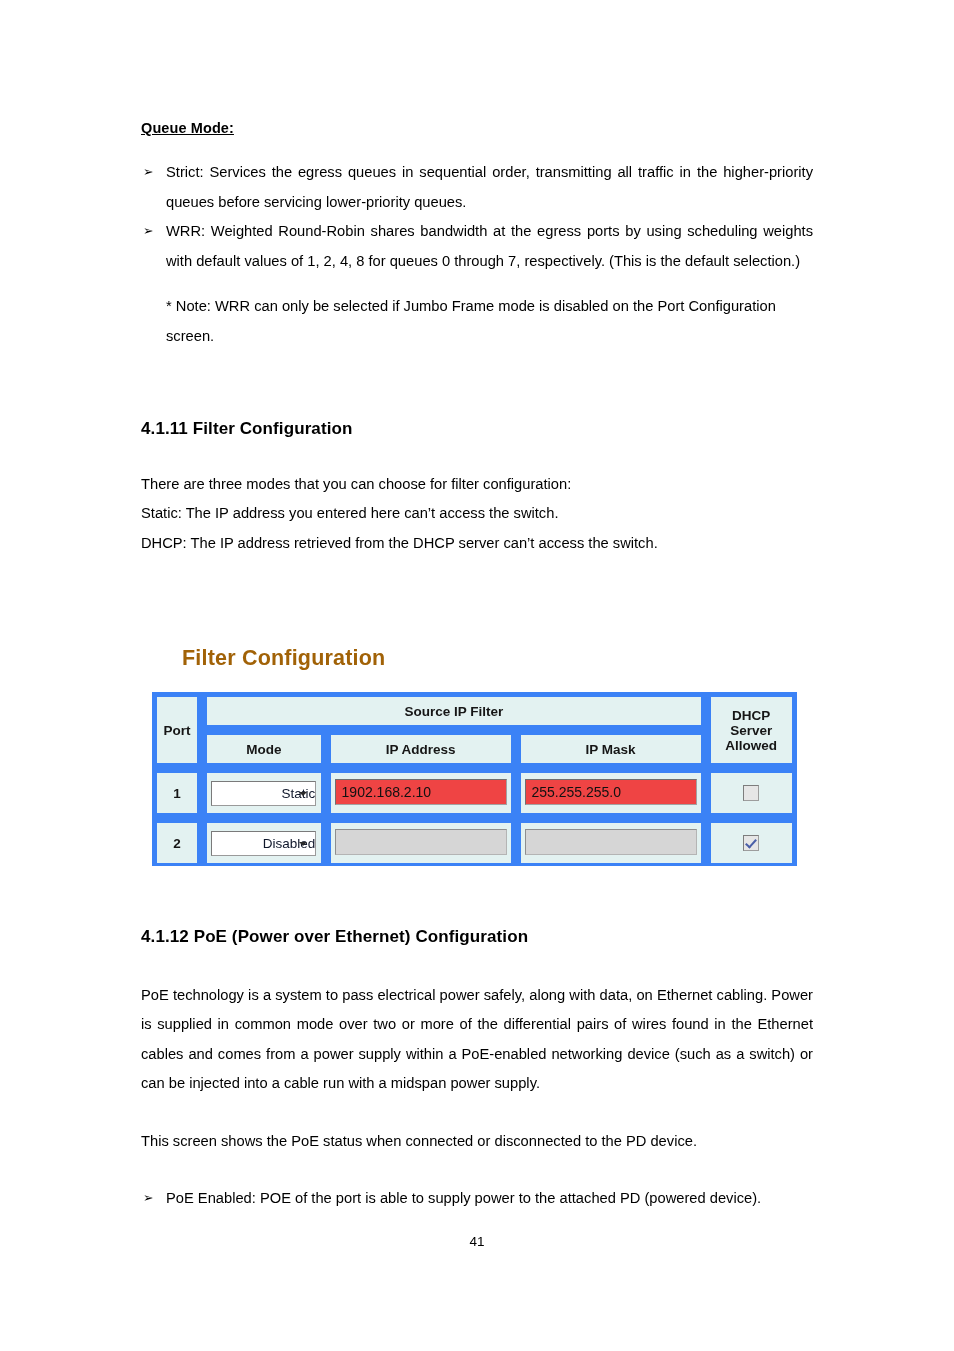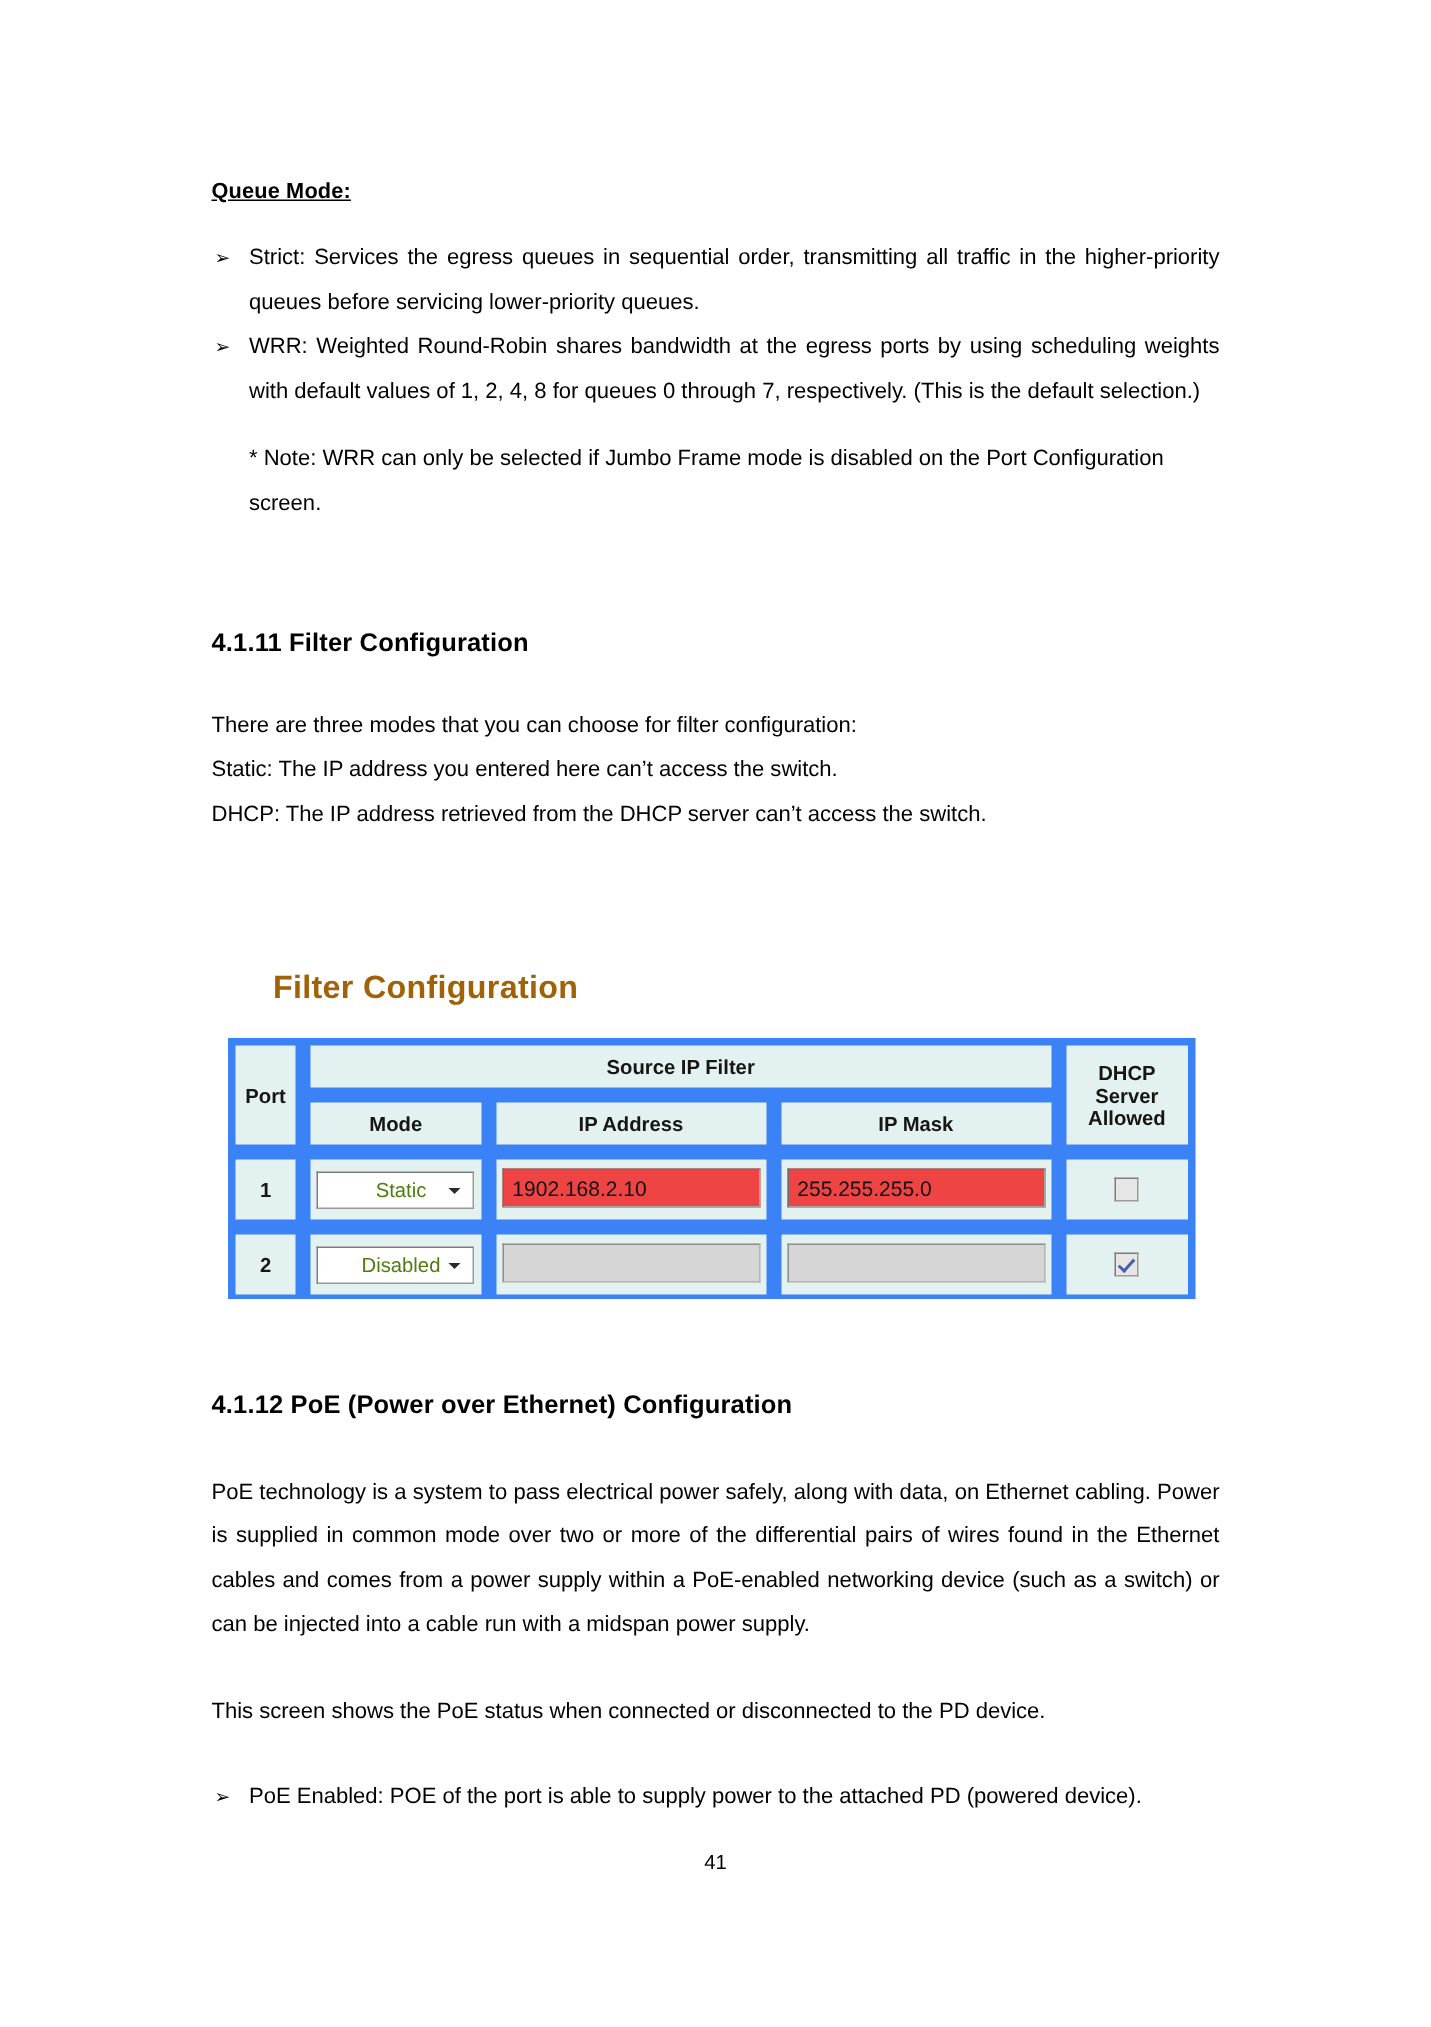--- a/index.html
+++ b/index.html
@@ -146,25 +146,25 @@
     display: inline-block;
     box-sizing: border-box;
     width: 105px;
     height: 25px;
     line-height: 23px;
     background: #ffffff;
     border: 1px solid #9a9a9a;
     border-top-color: #7a7a7a;
     border-left-color: #7a7a7a;
     position: relative;
-    text-align: center;
+    text-align: right;
     padding-left: 7px;
     font-size: 13.5px;
     font-weight: normal;
-    color: #4d7c0f;
+    color: #0f172a;
   }
   .sel .caret {
     position: absolute;
     right: 8px;
     top: 10px;
     width: 0; height: 0;
     border-left: 4px solid transparent;
     border-right: 4px solid transparent;
     border-top: 4.5px solid #2b2b2b;
   }

